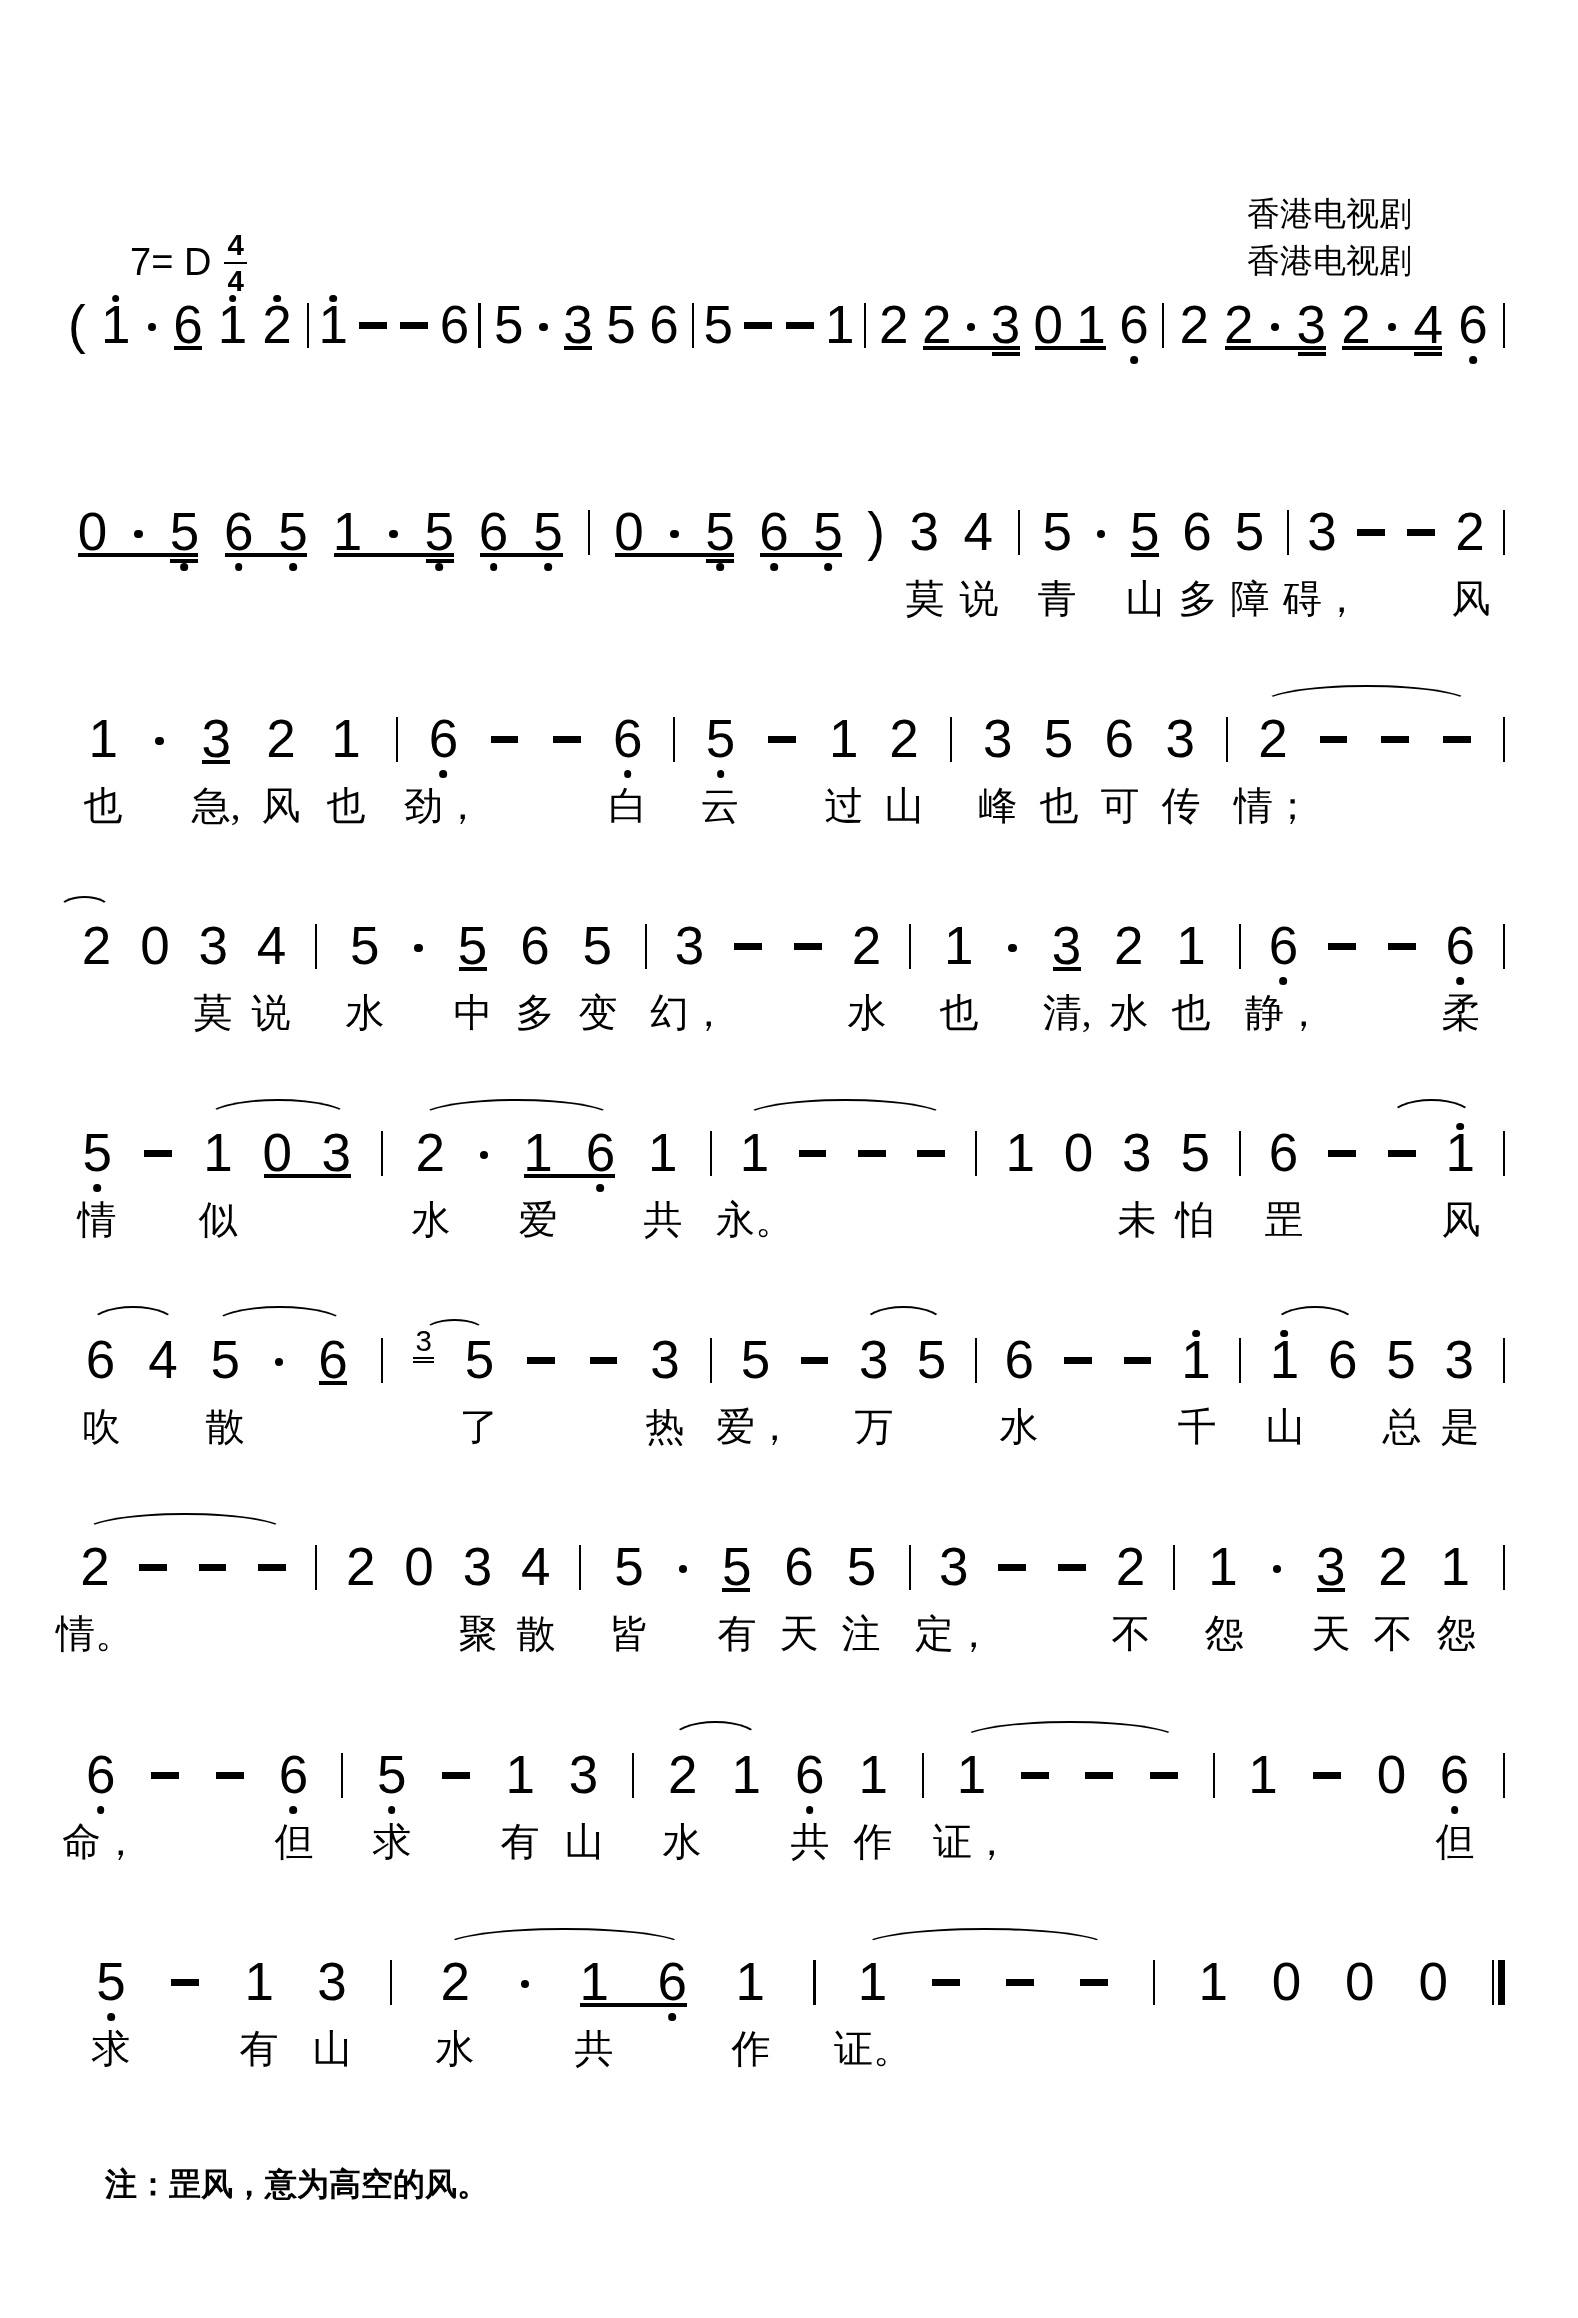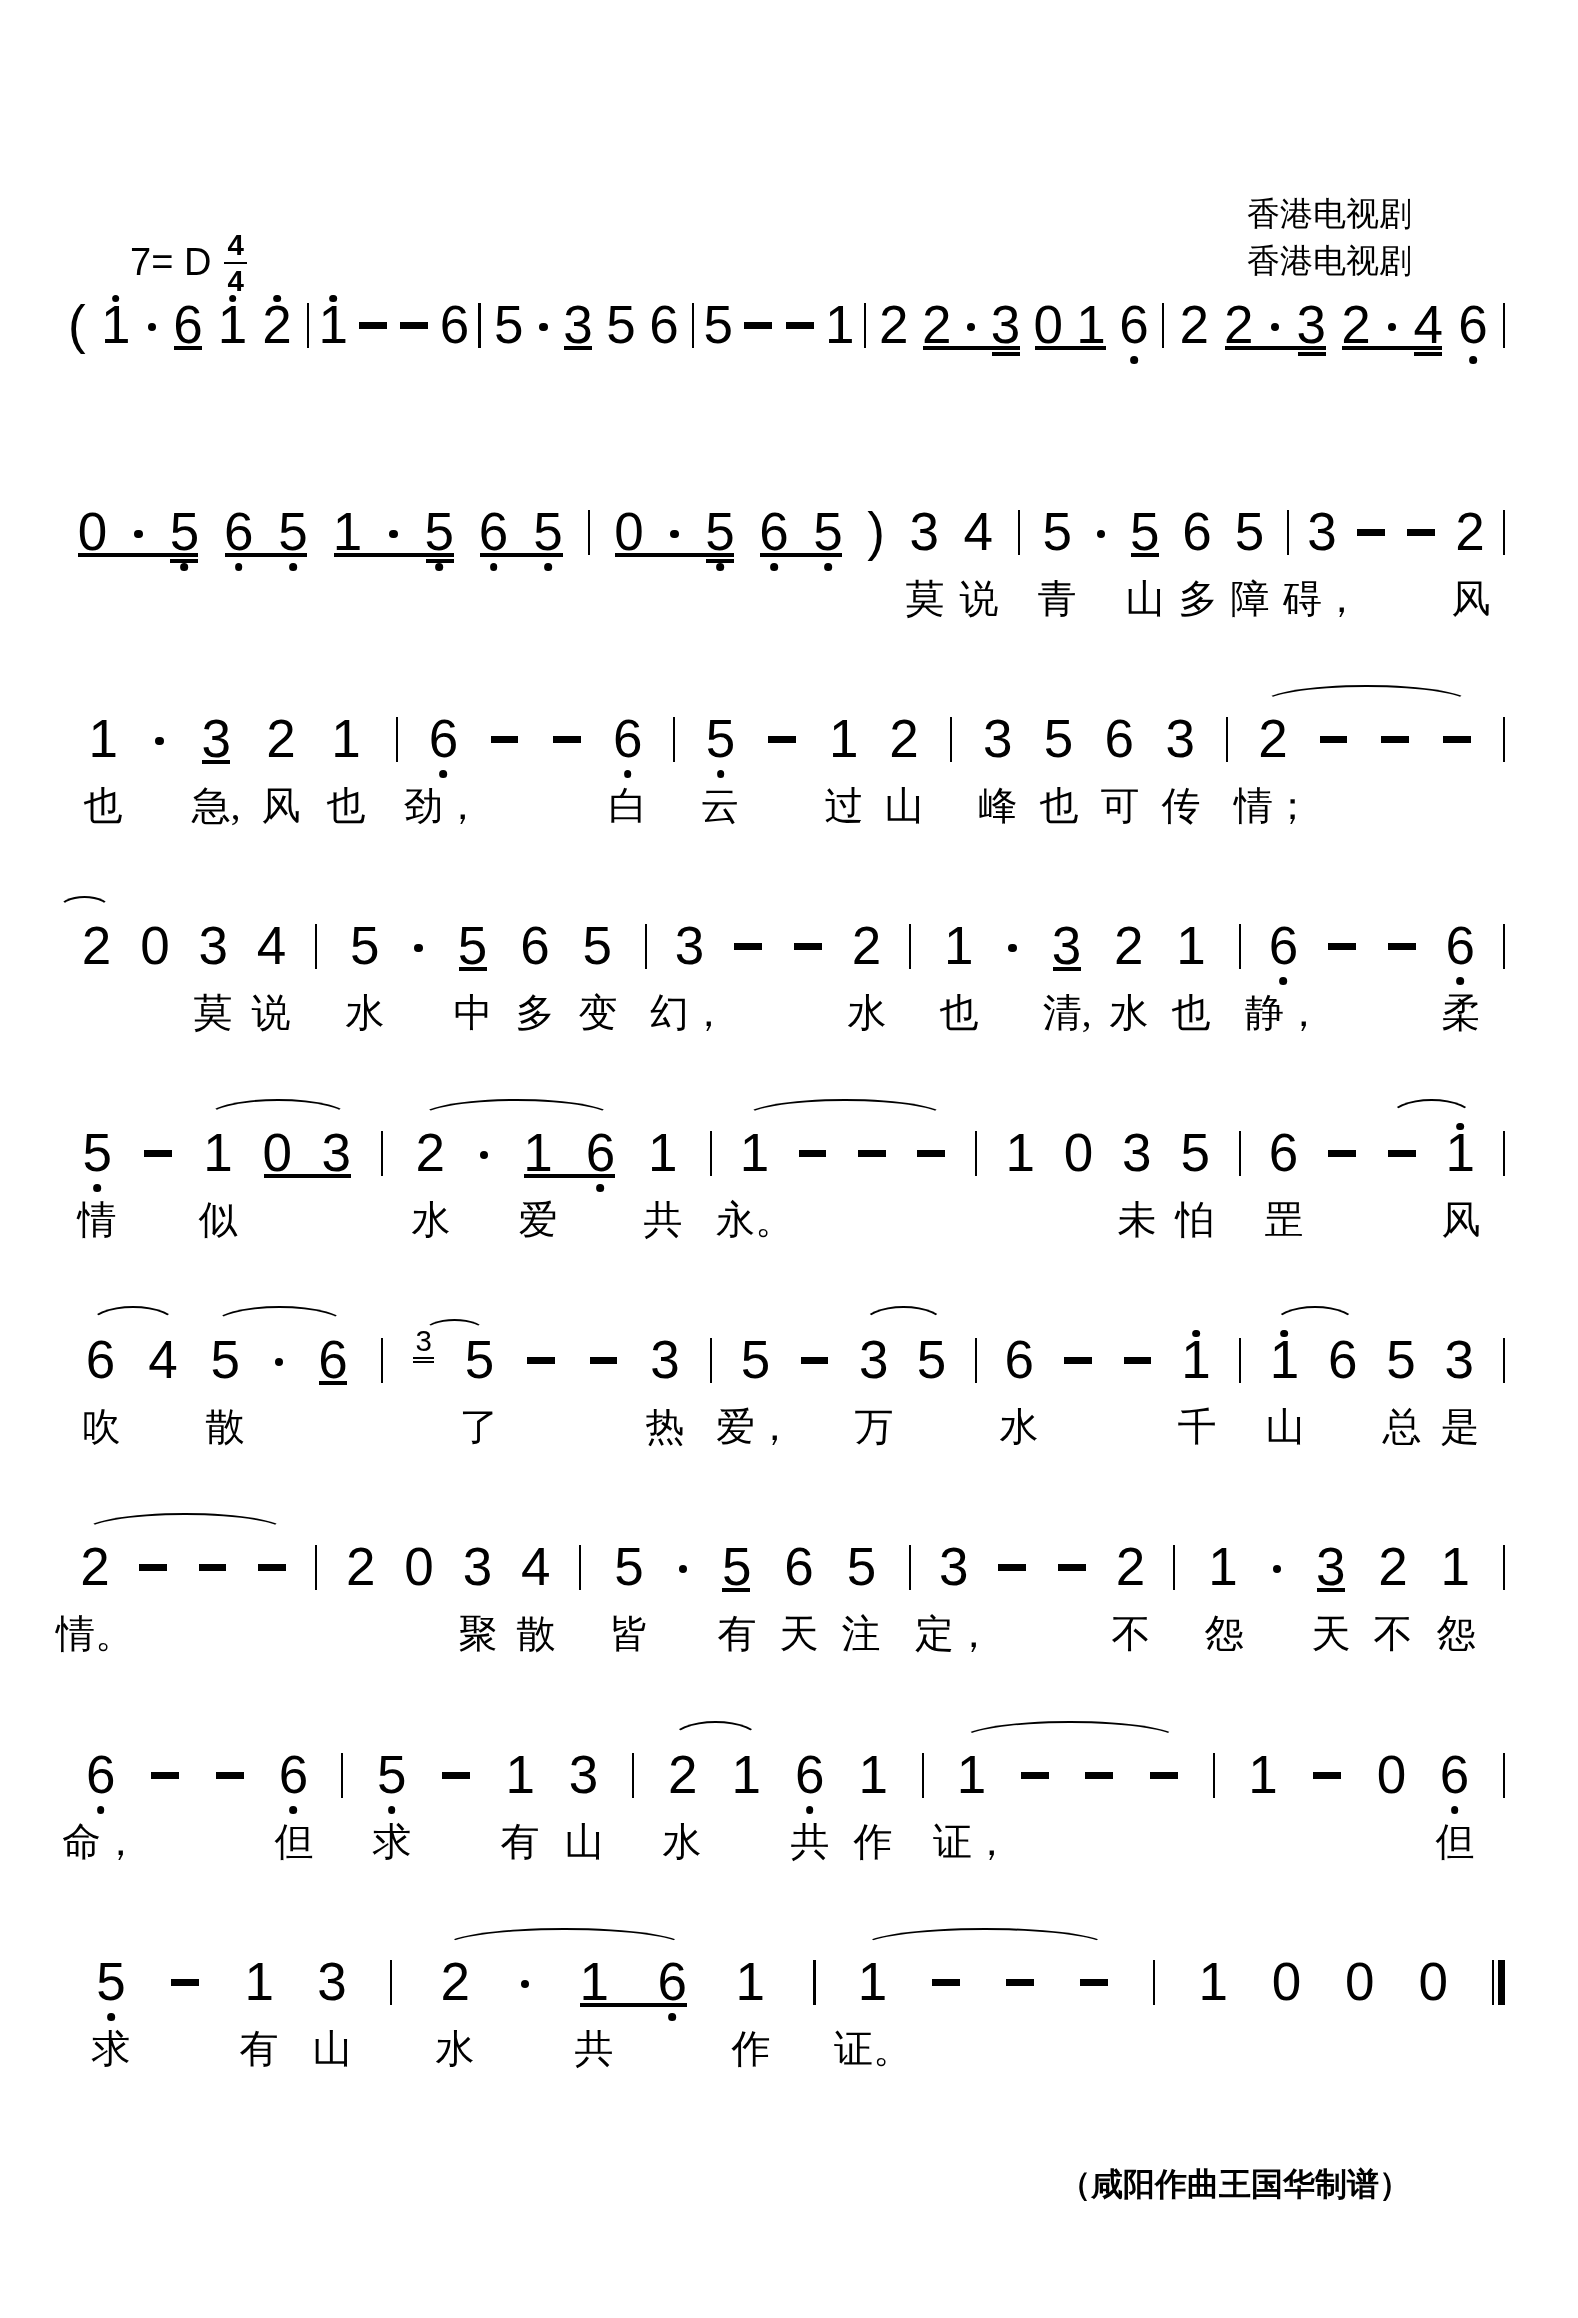--- a/index.html
+++ b/index.html
@@ -553,15 +553,15 @@
         <div class="lyr" style="left: 279px;">山</div>
         <div class="beam" style="left: 527px; width: 107px; top: 79px;"></div>
         <div class="lyr" style="left: 402px;">水</div>
         <div class="lyr" style="left: 541px;">共</div>
         <div class="lyr" style="left: 698px;">作</div>
         <div class="lyr" style="left: 820px;">证。</div>
         <div class="slur" style="left: 390px; width: 243px; top: 4.2px; height: 38px;"></div>
         <div class="slur" style="left: 808px; width: 248px; top: 4.2px; height: 38px;"></div>
       </div>
     </div>
-  <div class="foot-r">（咸阳作曲王国华制谱）</div>
+  <div class="foot-l">注：罡风，意为高空的风。</div>
 </div>
 
 
 </body></html>

